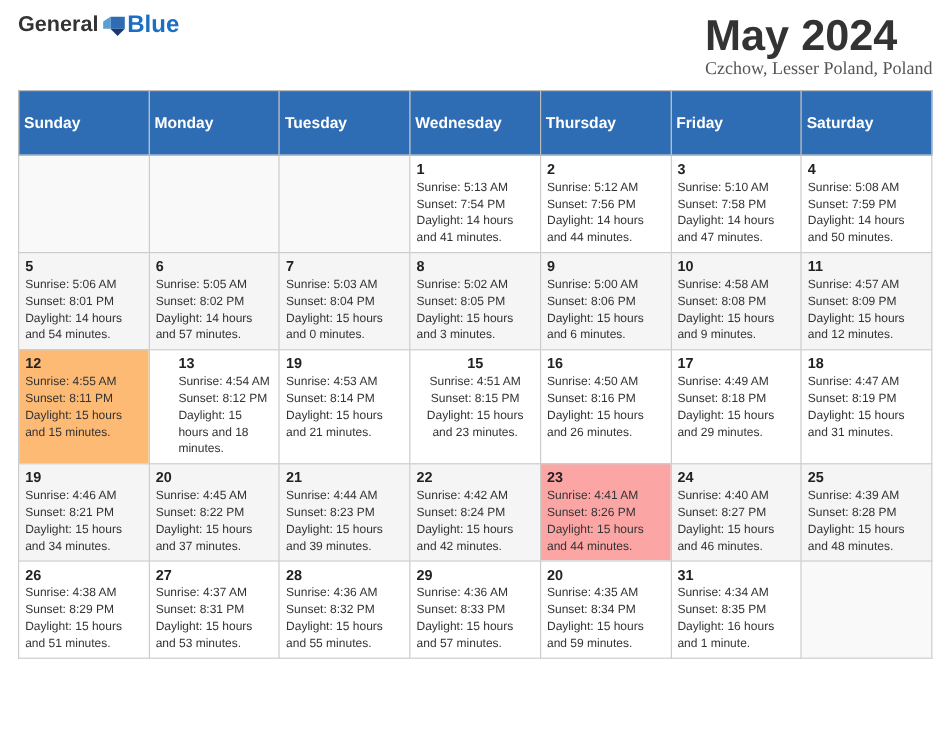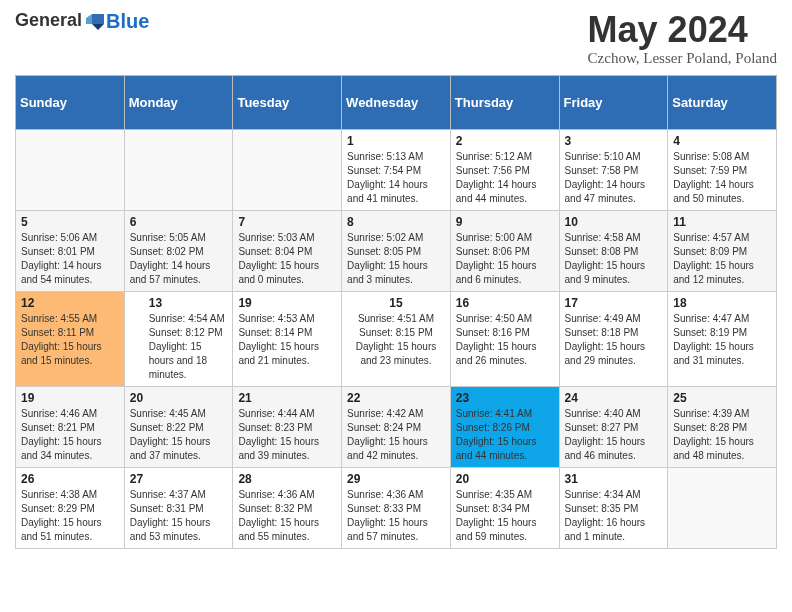--- a/index.html
+++ b/index.html
@@ -165,21 +165,21 @@
         <td style="background: rgb(255, 255, 255); text-align: center;"><span class="day-num">15</span><span class="day-info">Sunrise: 4:51 AM<br>Sunset: 8:15 PM<br>Daylight: 15 hours and 23 minutes.</span></td>
         <td style="background: rgb(255, 255, 255);"><span class="day-num">16</span><span class="day-info">Sunrise: 4:50 AM<br>Sunset: 8:16 PM<br>Daylight: 15 hours and 26 minutes.</span></td>
         <td style="background: rgb(255, 255, 255);"><span class="day-num">17</span><span class="day-info">Sunrise: 4:49 AM<br>Sunset: 8:18 PM<br>Daylight: 15 hours and 29 minutes.</span></td>
         <td style="background: rgb(255, 255, 255);"><span class="day-num">18</span><span class="day-info">Sunrise: 4:47 AM<br>Sunset: 8:19 PM<br>Daylight: 15 hours and 31 minutes.</span></td>
       </tr>
       <tr>
         <td style="background: rgb(245, 245, 245);"><span class="day-num">19</span><span class="day-info">Sunrise: 4:46 AM<br>Sunset: 8:21 PM<br>Daylight: 15 hours and 34 minutes.</span></td>
         <td style="background: rgb(245, 245, 245);"><span class="day-num">20</span><span class="day-info">Sunrise: 4:45 AM<br>Sunset: 8:22 PM<br>Daylight: 15 hours and 37 minutes.</span></td>
         <td style="background: rgb(245, 245, 245);"><span class="day-num">21</span><span class="day-info">Sunrise: 4:44 AM<br>Sunset: 8:23 PM<br>Daylight: 15 hours and 39 minutes.</span></td>
         <td style="background: rgb(245, 245, 245);"><span class="day-num">22</span><span class="day-info">Sunrise: 4:42 AM<br>Sunset: 8:24 PM<br>Daylight: 15 hours and 42 minutes.</span></td>
-        <td style="background: #0ea5e9;"><span class="day-num">23</span><span class="day-info">Sunrise: 4:41 AM<br>Sunset: 8:26 PM<br>Daylight: 15 hours and 44 minutes.</span></td>
+        <td style="background: #fca5a5;"><span class="day-num">23</span><span class="day-info">Sunrise: 4:41 AM<br>Sunset: 8:26 PM<br>Daylight: 15 hours and 44 minutes.</span></td>
         <td style="background: rgb(245, 245, 245);"><span class="day-num">24</span><span class="day-info">Sunrise: 4:40 AM<br>Sunset: 8:27 PM<br>Daylight: 15 hours and 46 minutes.</span></td>
         <td style="background: rgb(245, 245, 245);"><span class="day-num">25</span><span class="day-info">Sunrise: 4:39 AM<br>Sunset: 8:28 PM<br>Daylight: 15 hours and 48 minutes.</span></td>
       </tr>
       <tr>
         <td style="background: rgb(255, 255, 255);"><span class="day-num">26</span><span class="day-info">Sunrise: 4:38 AM<br>Sunset: 8:29 PM<br>Daylight: 15 hours and 51 minutes.</span></td>
         <td style="background: rgb(255, 255, 255);"><span class="day-num">27</span><span class="day-info">Sunrise: 4:37 AM<br>Sunset: 8:31 PM<br>Daylight: 15 hours and 53 minutes.</span></td>
         <td style="background: rgb(255, 255, 255);"><span class="day-num">28</span><span class="day-info">Sunrise: 4:36 AM<br>Sunset: 8:32 PM<br>Daylight: 15 hours and 55 minutes.</span></td>
         <td style="background: rgb(255, 255, 255);"><span class="day-num">29</span><span class="day-info">Sunrise: 4:36 AM<br>Sunset: 8:33 PM<br>Daylight: 15 hours and 57 minutes.</span></td>
         <td style="background: rgb(255, 255, 255);"><span class="day-num">20</span><span class="day-info">Sunrise: 4:35 AM<br>Sunset: 8:34 PM<br>Daylight: 15 hours and 59 minutes.</span></td>
         <td style="background: rgb(255, 255, 255);"><span class="day-num">31</span><span class="day-info">Sunrise: 4:34 AM<br>Sunset: 8:35 PM<br>Daylight: 16 hours and 1 minute.</span></td>

